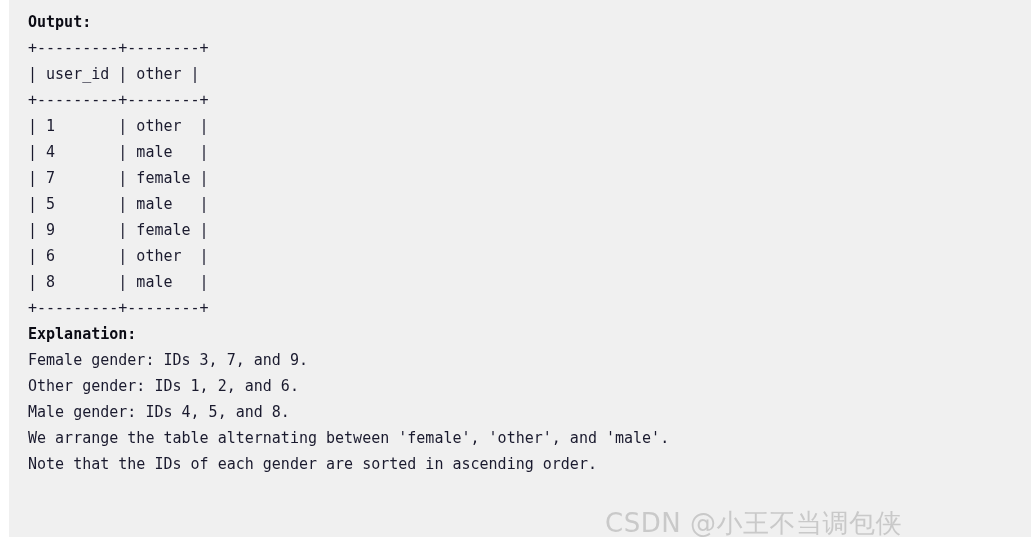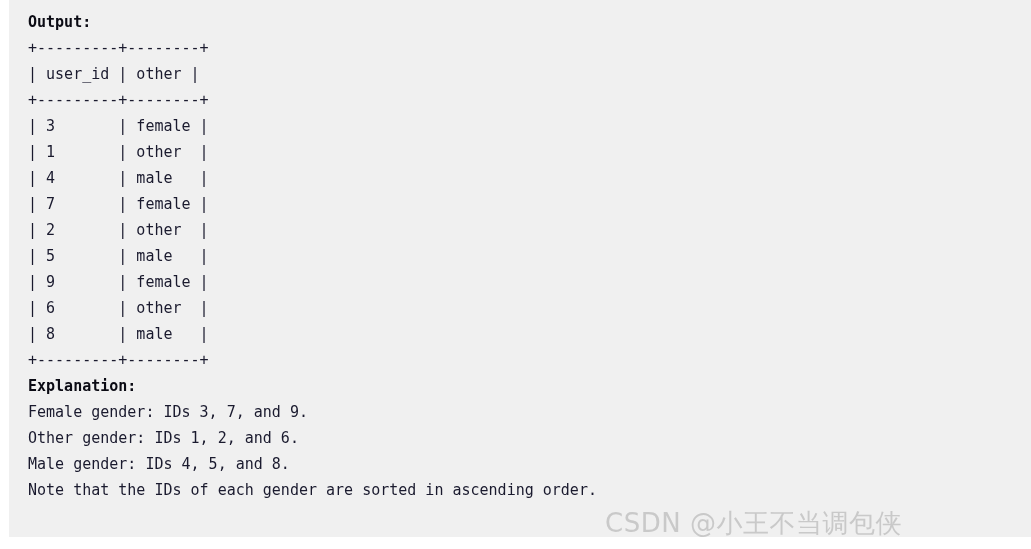--- a/index.html
+++ b/index.html
@@ -58,32 +58,31 @@
 </head>
 <body>
 
 <div id="root">
 
   <div class="code-block" id="code-block">
       <div class="code-line bold">Output:</div>
       <div class="code-line">+---------+--------+</div>
       <div class="code-line">| user_id | other |</div>
       <div class="code-line">+---------+--------+</div>
-      <div class="code-line">| 3       | female |</div>
       <div class="code-line">| 1       | other  |</div>
       <div class="code-line">| 4       | male   |</div>
       <div class="code-line">| 7       | female |</div>
-      <div class="code-line">| 2       | other  |</div>
       <div class="code-line">| 5       | male   |</div>
       <div class="code-line">| 9       | female |</div>
       <div class="code-line">| 6       | other  |</div>
       <div class="code-line">| 8       | male   |</div>
       <div class="code-line">+---------+--------+</div>
       <div class="code-line bold">Explanation:</div>
       <div class="code-line">Female gender: IDs 3, 7, and 9.</div>
       <div class="code-line">Other gender: IDs 1, 2, and 6.</div>
       <div class="code-line">Male gender: IDs 4, 5, and 8.</div>
+      <div class="code-line">We arrange the table alternating between 'female', 'other', and 'male'.</div>
       <div class="code-line">Note that the IDs of each gender are sorted in ascending order.</div>
     </div>
 
   <div class="watermark">CSDN @小王不当调包侠</div>
 
 </div>
 
 </body></html>

